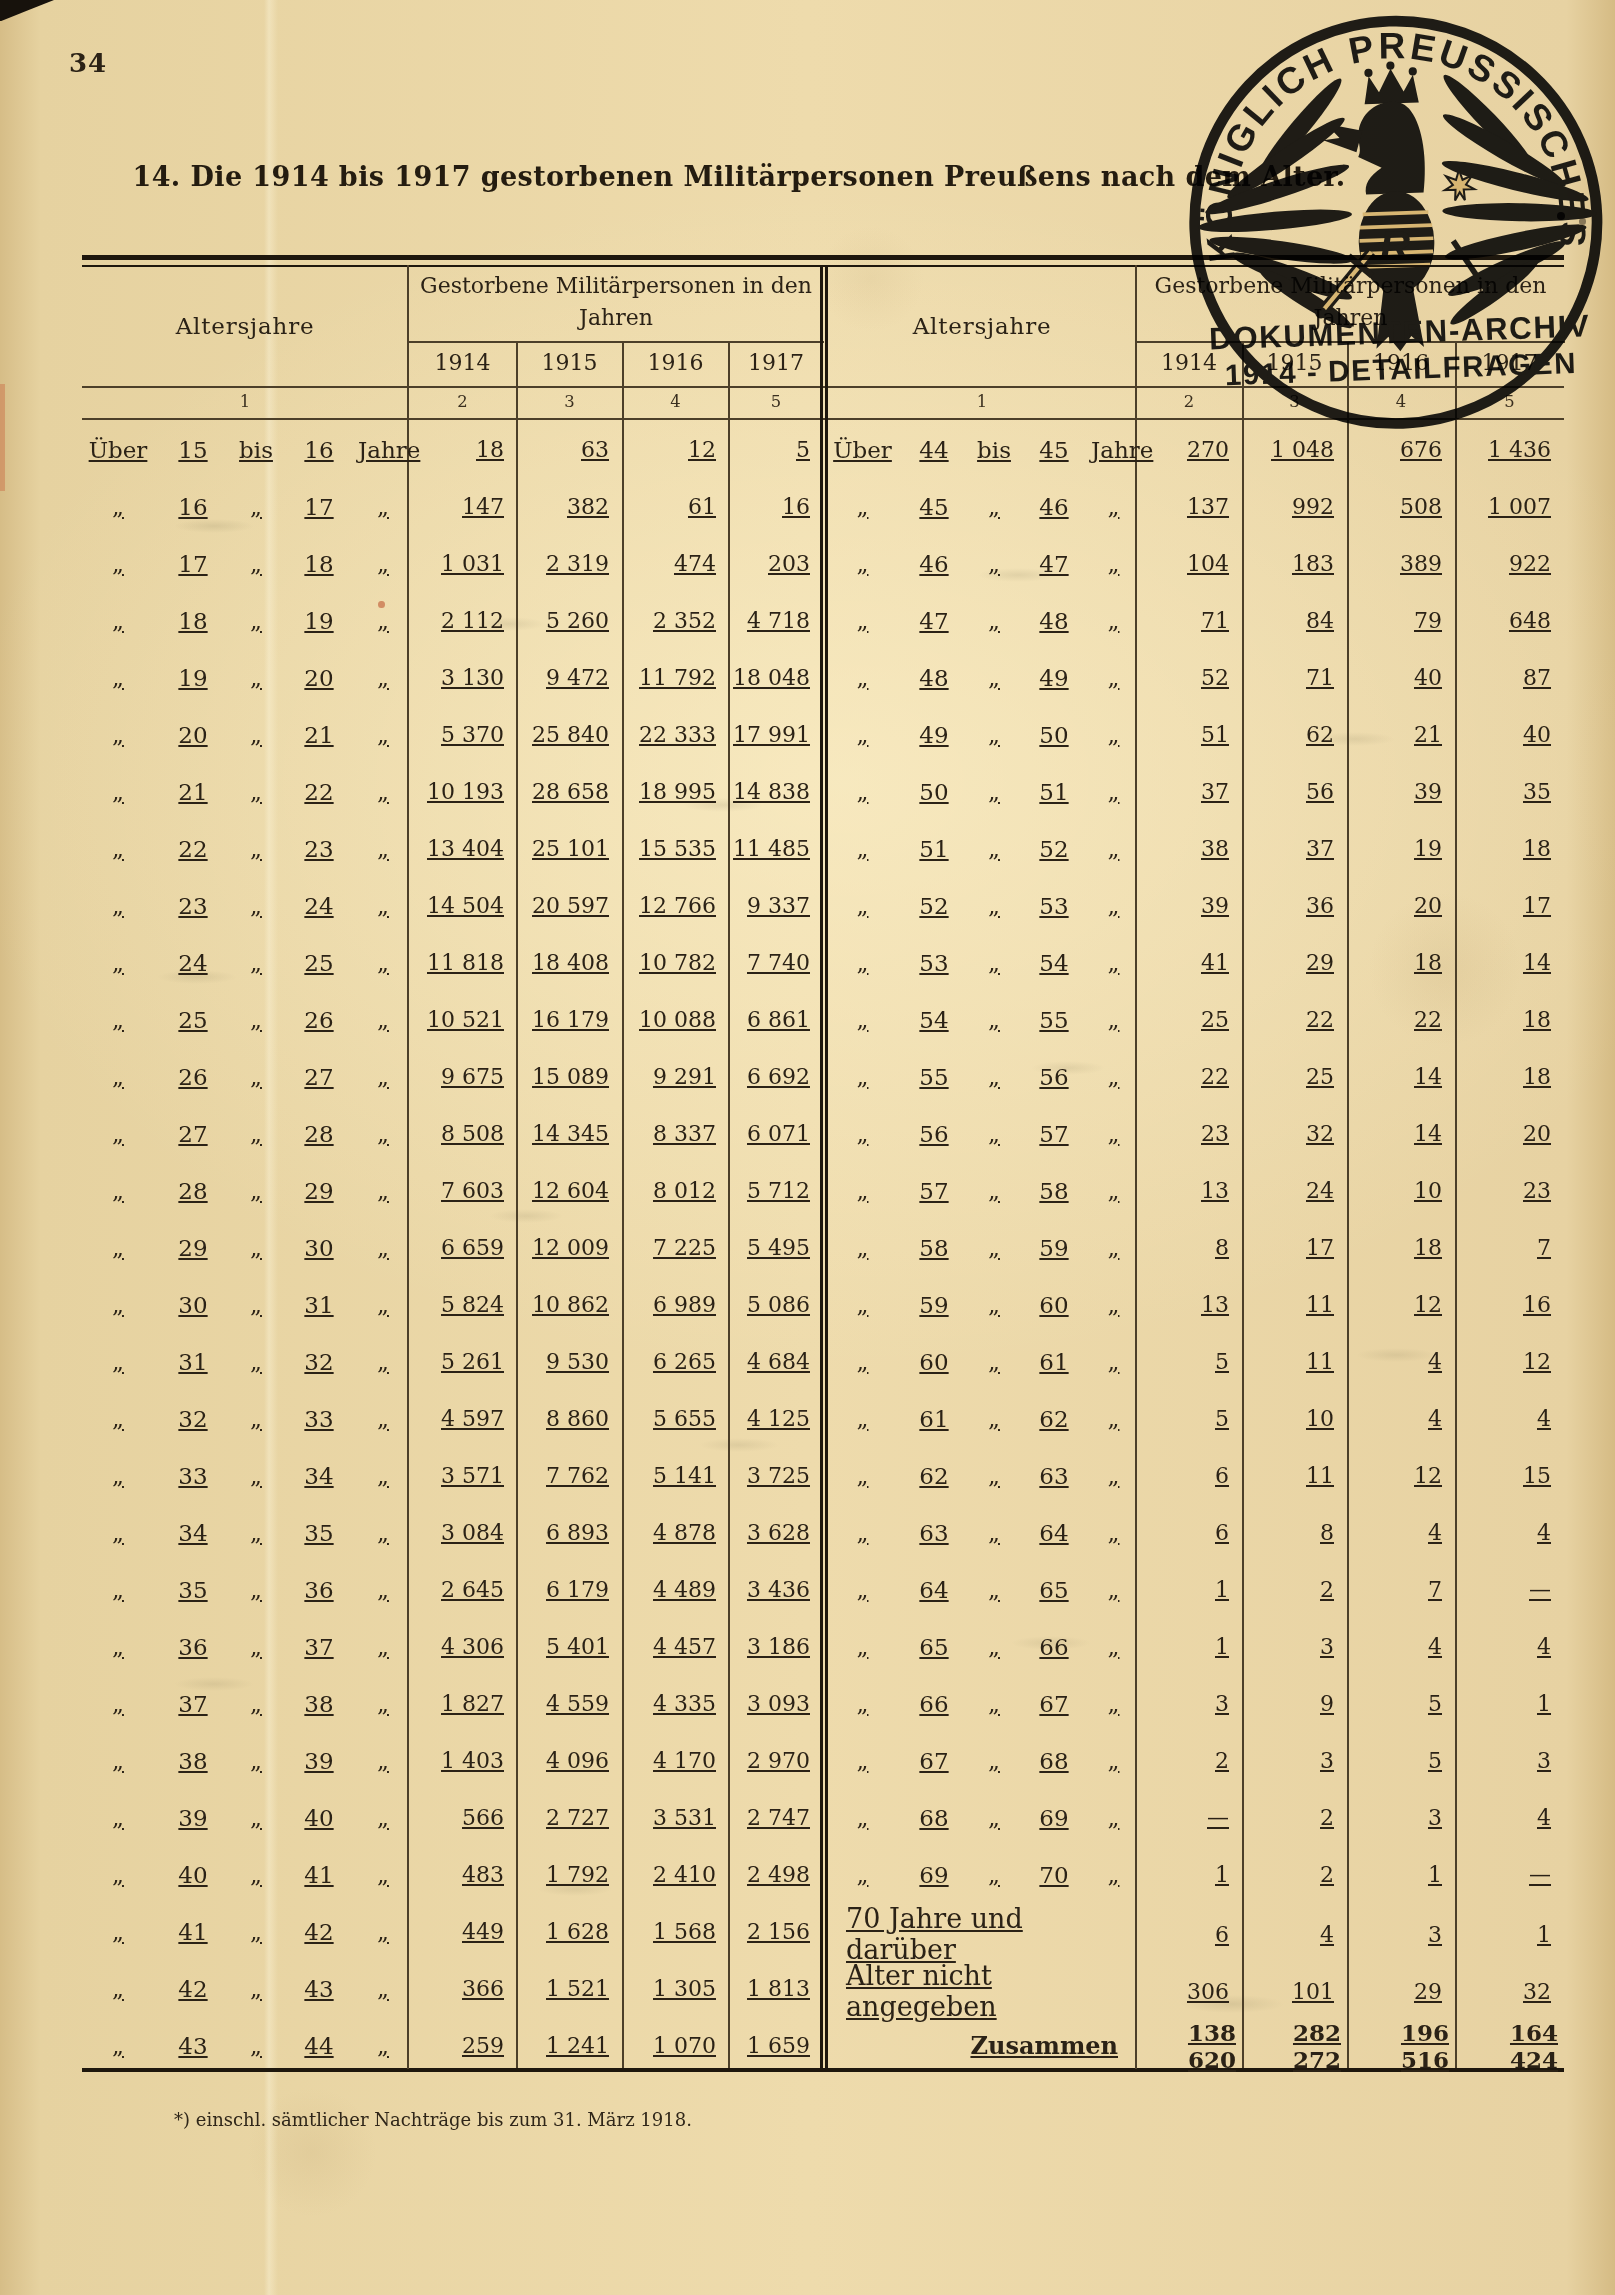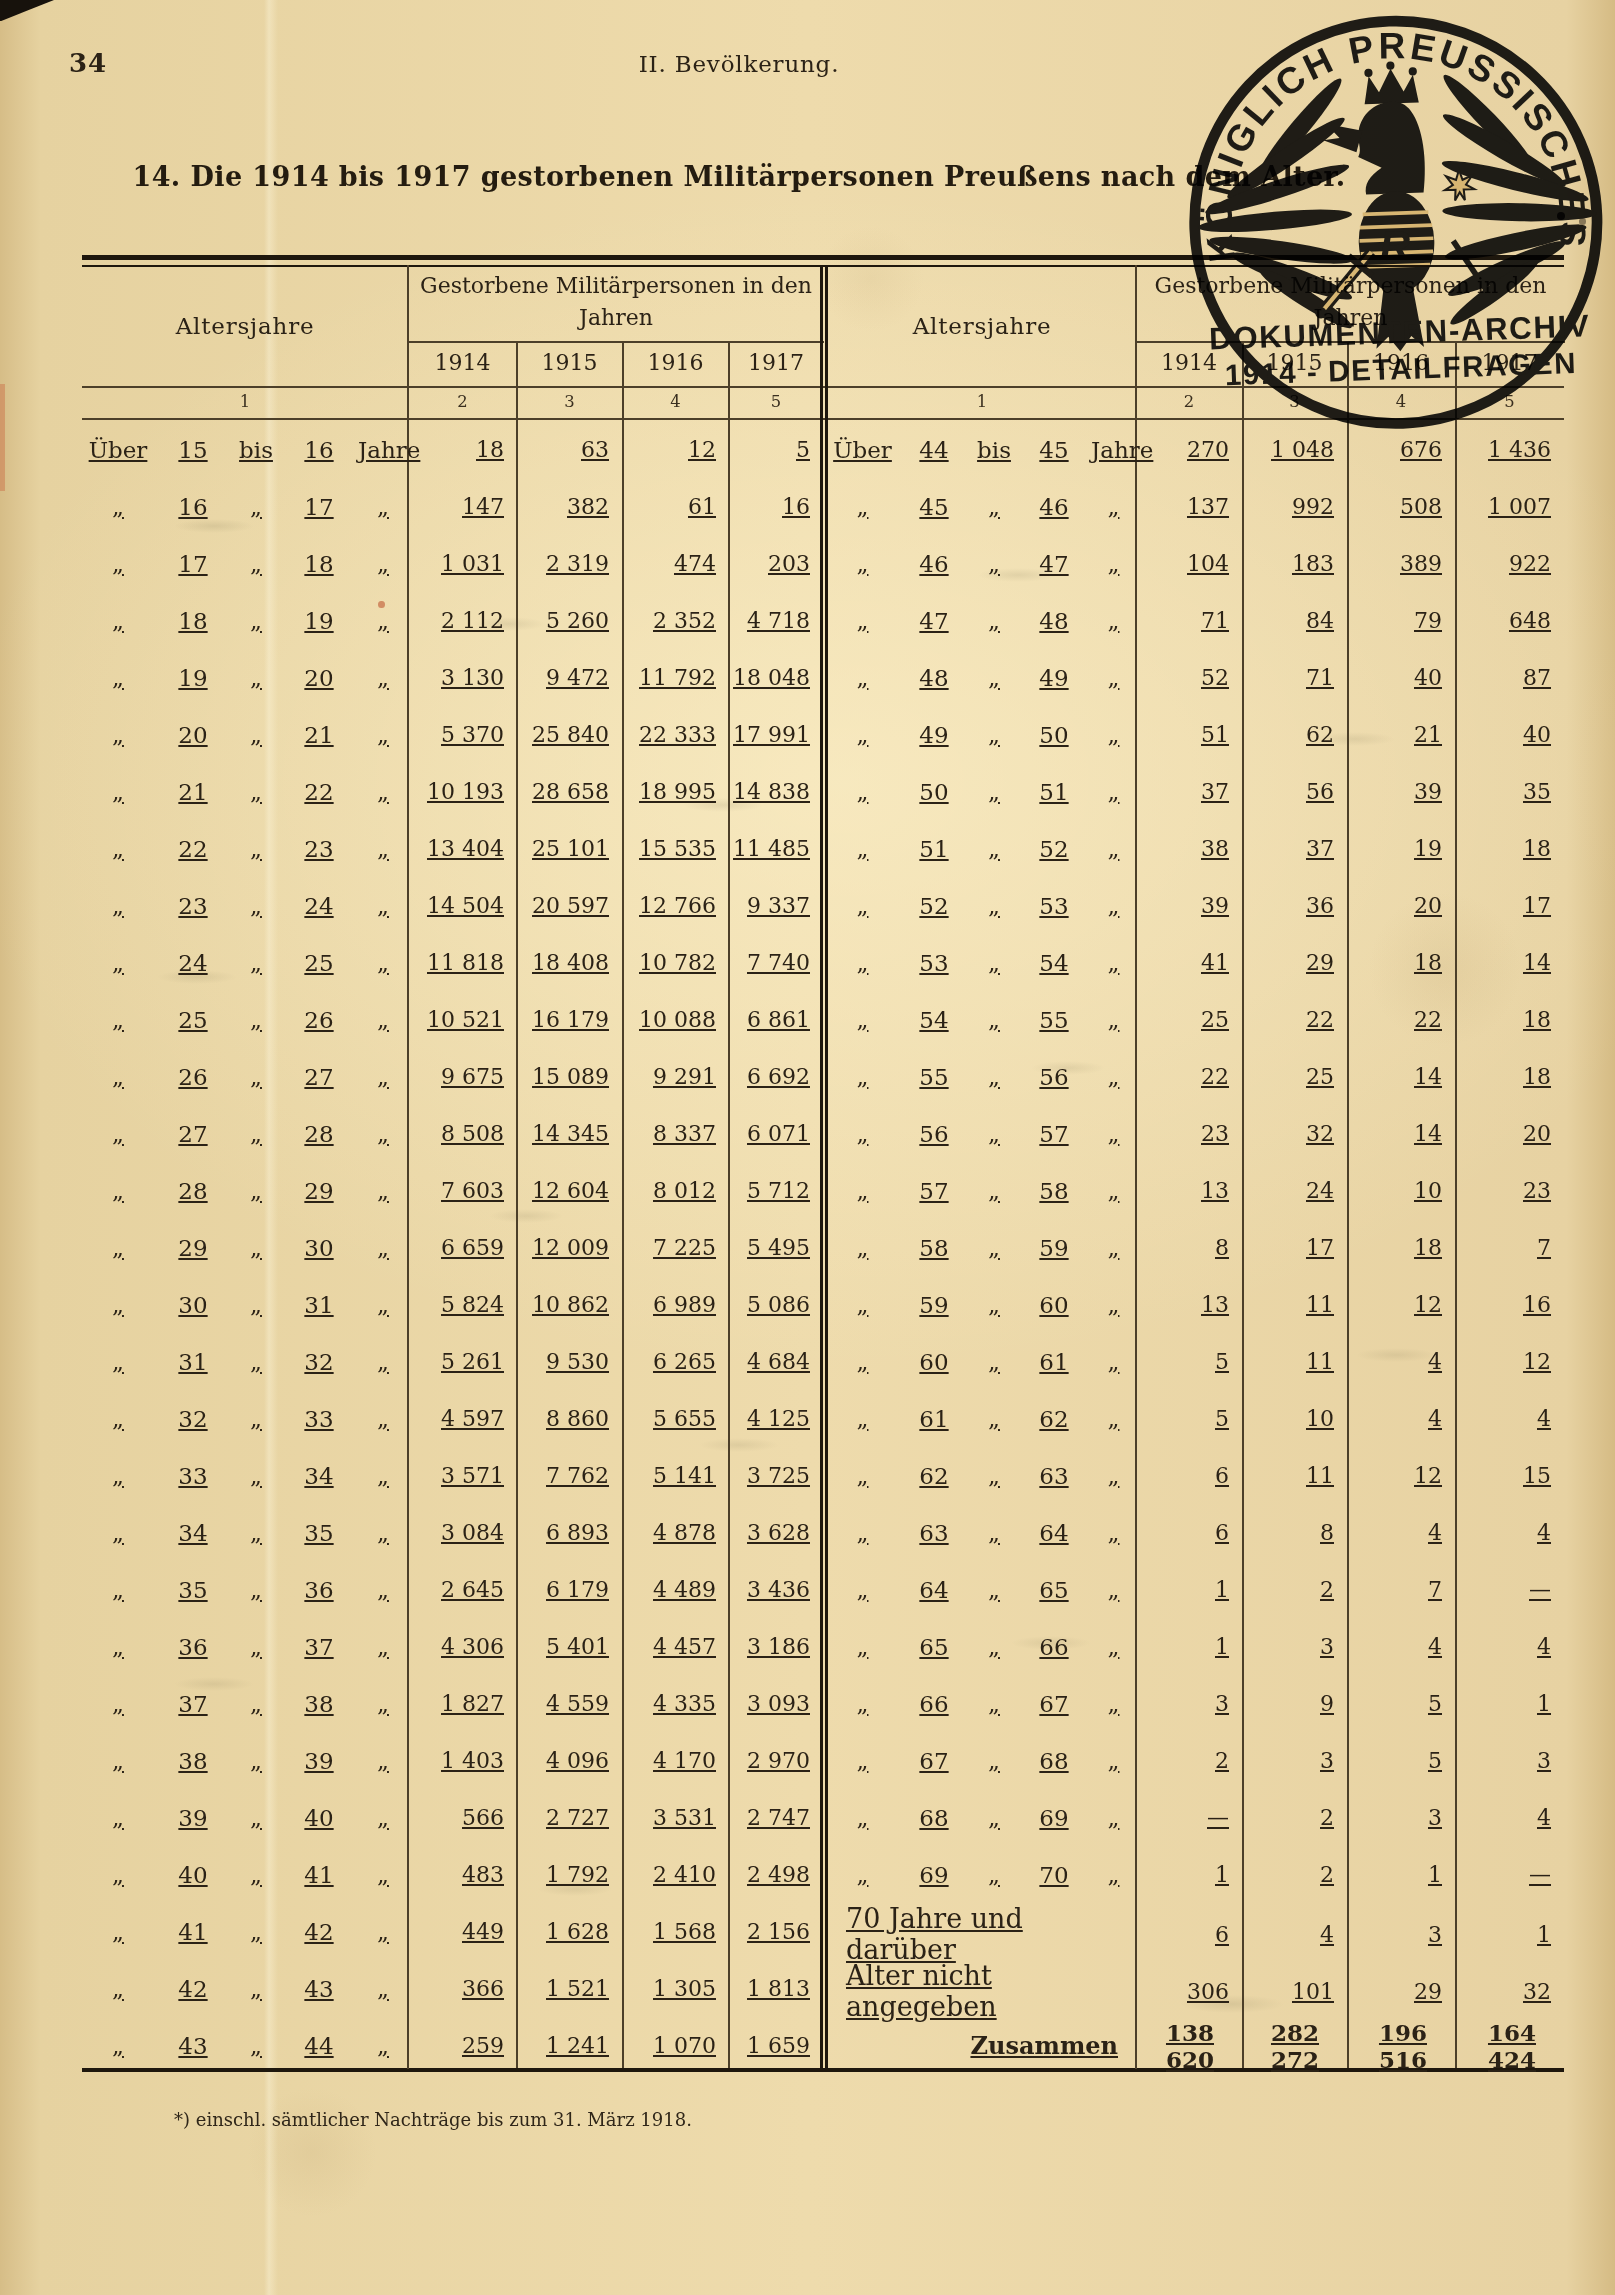--- a/index.html
+++ b/index.html
@@ -70,21 +70,21 @@
   .trow{display:grid;height:57px;align-items:center;}
   .row-left{grid-template-columns:326px 109px 105px 107px 94px;}
   .row-right{grid-template-columns:308px 106px 105px 108px 109px;}
   .age{display:grid;font-size:23px;}
   .row-left  .age{grid-template-columns:72px 78px 48px 78px 50px;}
   .row-right .age{grid-template-columns:69px 74px 46px 74px 45px;}
   .age span{text-align:center;}
   .age.full-label{display:block;padding-left:18px;font-size:27px;}
   .age.sum-label{display:block;text-align:right;padding-right:18px;font-weight:bold;font-size:24px;}
   .val{text-align:right;padding-right:13px;font-size:22px;font-variant-numeric:tabular-nums;}
-  .trow.total .val{font-weight:bold;font-size:23px;padding-right:28px;}
+  .trow.total .val{font-weight:bold;font-size:23px;padding-right:6px;}
 
   
   .stamp{position:absolute;left:1156px;top:8.2px;width:460px;height:450px;mix-blend-mode:multiply;opacity:.93;}
   .stamp text{font-family:"Liberation Sans","DejaVu Sans",sans-serif;font-weight:bold;fill:#101010;}
 
   
   .corner-tl{position:absolute;left:0;top:0;width:54px;height:21.4px;background:#17120c;clip-path:polygon(0 0,100% 0,52% 48%,0 100%);}
   .dot1{position:absolute;left:1557px;top:212px;width:8.2px;height:8.2px;border-radius:50%;background:#2a241a;}
   .dot2{position:absolute;left:1579px;top:218px;width:6.6px;height:6.6px;border-radius:50%;background:#564a36;opacity:.65;}
   .speck{position:absolute;left:378px;top:601px;width:6.6px;height:7.4px;border-radius:50%;background:rgba(186,74,38,.55);}
@@ -95,21 +95,20 @@
 
 <div class="sheet">
   <div class="bleed"></div>
   <div class="corner-tl"></div>
   <div class="dot1"></div>
   <div class="dot2"></div>
   <div class="speck"></div>
   <div class="red-streak"></div>
 
   <div class="page-number">34</div>
-  <div class="running-head">II. Bevölkerung.</div>
   <div class="doc-title">14. Die 1914 bis 1917 gestorbenen Militärpersonen Preußens nach dem Alter.</div>
 
   <div class="table-wrap">
 
     <div class="hr heavy" style="left:0;top:0;width:1482px;height:5px;"></div>
     <div class="hr heavy" style="left:0;top:10px;width:1482px;"></div>
     <div class="hr" style="left:326px;top:86px;width:416px;"></div>
     <div class="hr" style="left:1054px;top:86px;width:429px;"></div>
     <div class="hr" style="left:0;top:131px;width:1482px;"></div>
     <div class="hr" style="left:0;top:163px;width:1482px;"></div>

